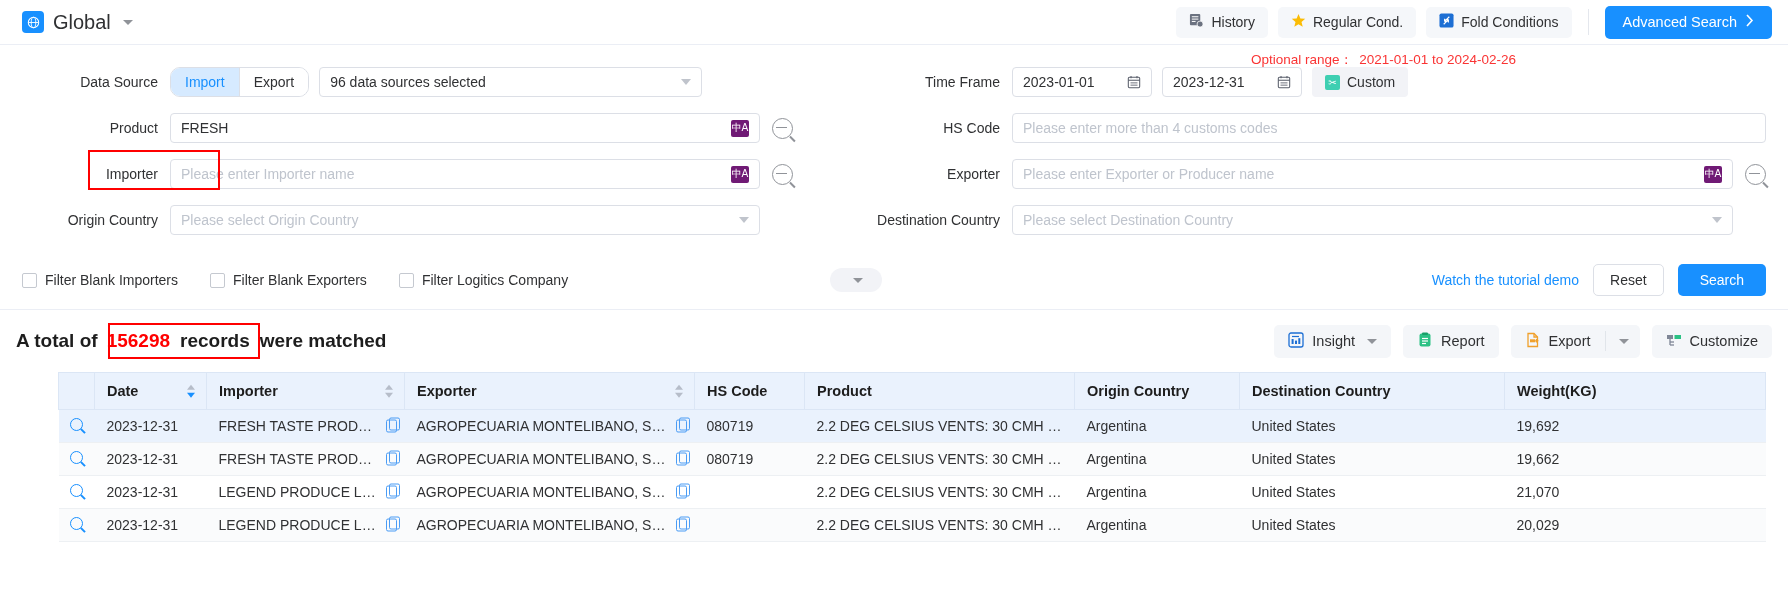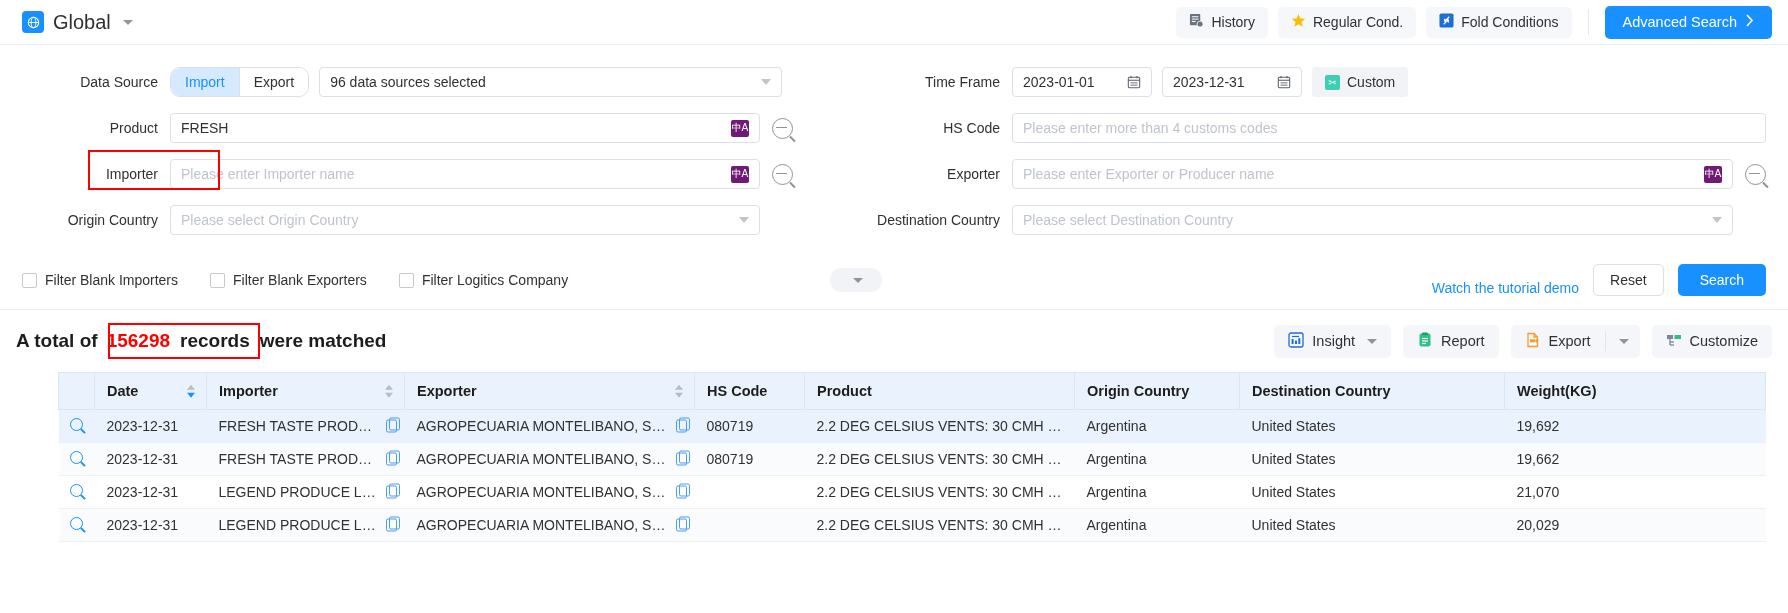--- a/index.html
+++ b/index.html
@@ -81,21 +81,21 @@
   }
   .inp .val { color:#303133; font-size:14px; }
   .inp .ph { color:#bfc4cd; font-size:14px; }
   .inp .rightico { margin-left:auto; display:flex; align-items:center; }
 
   .sel-caret {
     width: 0; height: 0; border-left: 5px solid transparent; border-right: 5px solid transparent;
     border-top: 6px solid #c0c4cc;
   }
 
-  .ds-select { width: 463px; }
+  .ds-select { width: 383px; }
   .flex1 { flex: 1 1 auto; }
 
   .trans-ico {
     width: 18px; height: 17px; background: #701a75; border-radius: 2px;
     display:flex; align-items:center; justify-content:center;
     color:#fff; font-size: 10px; line-height: 1; cursor: pointer;
     font-family: "DejaVu Sans", sans-serif;
   }
   .mag-btn {
     width: 21px; height: 21px; margin-left: 12px; border-radius: 50%;
@@ -133,21 +133,21 @@
   .cb {
     width: 15px; height: 15px; border: 1px solid #c5c9d0; border-radius: 2px; background:#fff;
   }
   .cb-label { font-size: 14px; color: #303133; }
   .expand-pill {
     width: 52px; height: 24px; border-radius: 12px; background: #f2f3f7;
     display:flex; align-items:center; justify-content:center; cursor:pointer;
     margin-left: 230px;
   }
   .expand-pill .caret { border-top-color:#909399; }
-  .filters-right { margin-left:auto; display:flex; align-items:flex-end; gap: 14px; }
+  .filters-right { margin-left:auto; display:flex; align-items:center; gap: 14px; }
   .link-demo { font-size: 14px; color: #1890ff; cursor: pointer; }
   .btn-plain {
     height: 32px; padding: 0 16px; border:1px solid #dcdfe6; border-radius:5px; background:#fff;
     font-size: 14px; color:#303133; cursor:pointer; display:flex; align-items:center;
     font-family:"Liberation Sans", sans-serif;
   }
   .btn-search {
     height: 32px; padding: 0 22px; border-radius:5px; background:#1890ff; border:none;
     color:#fff; font-size:14px; cursor:pointer; font-family:"Liberation Sans", sans-serif;
   }
@@ -290,20 +290,23 @@
       <span>
         <svg width="9" height="13" viewBox="0 0 9 13">
             <path d="M2 1 L7 6.5 L2 12" stroke="#fff" stroke-width="1.6" fill="none"></path>
           </svg>
       </span>
     </button>
   </div>
 </div>
 
 <div class="panel">
+  <div class="optional-range">
+    <span class="lbl">Optional range：</span><span>2021-01-01 to 2024-02-26</span>
+  </div>
 
   <div class="product-highlight"></div>
 
   <div class="cols">
 
     <div class="col-left">
 
       <div class="frow">
         <div class="flabel w-left">Data Source</div>
         <div class="seg">

